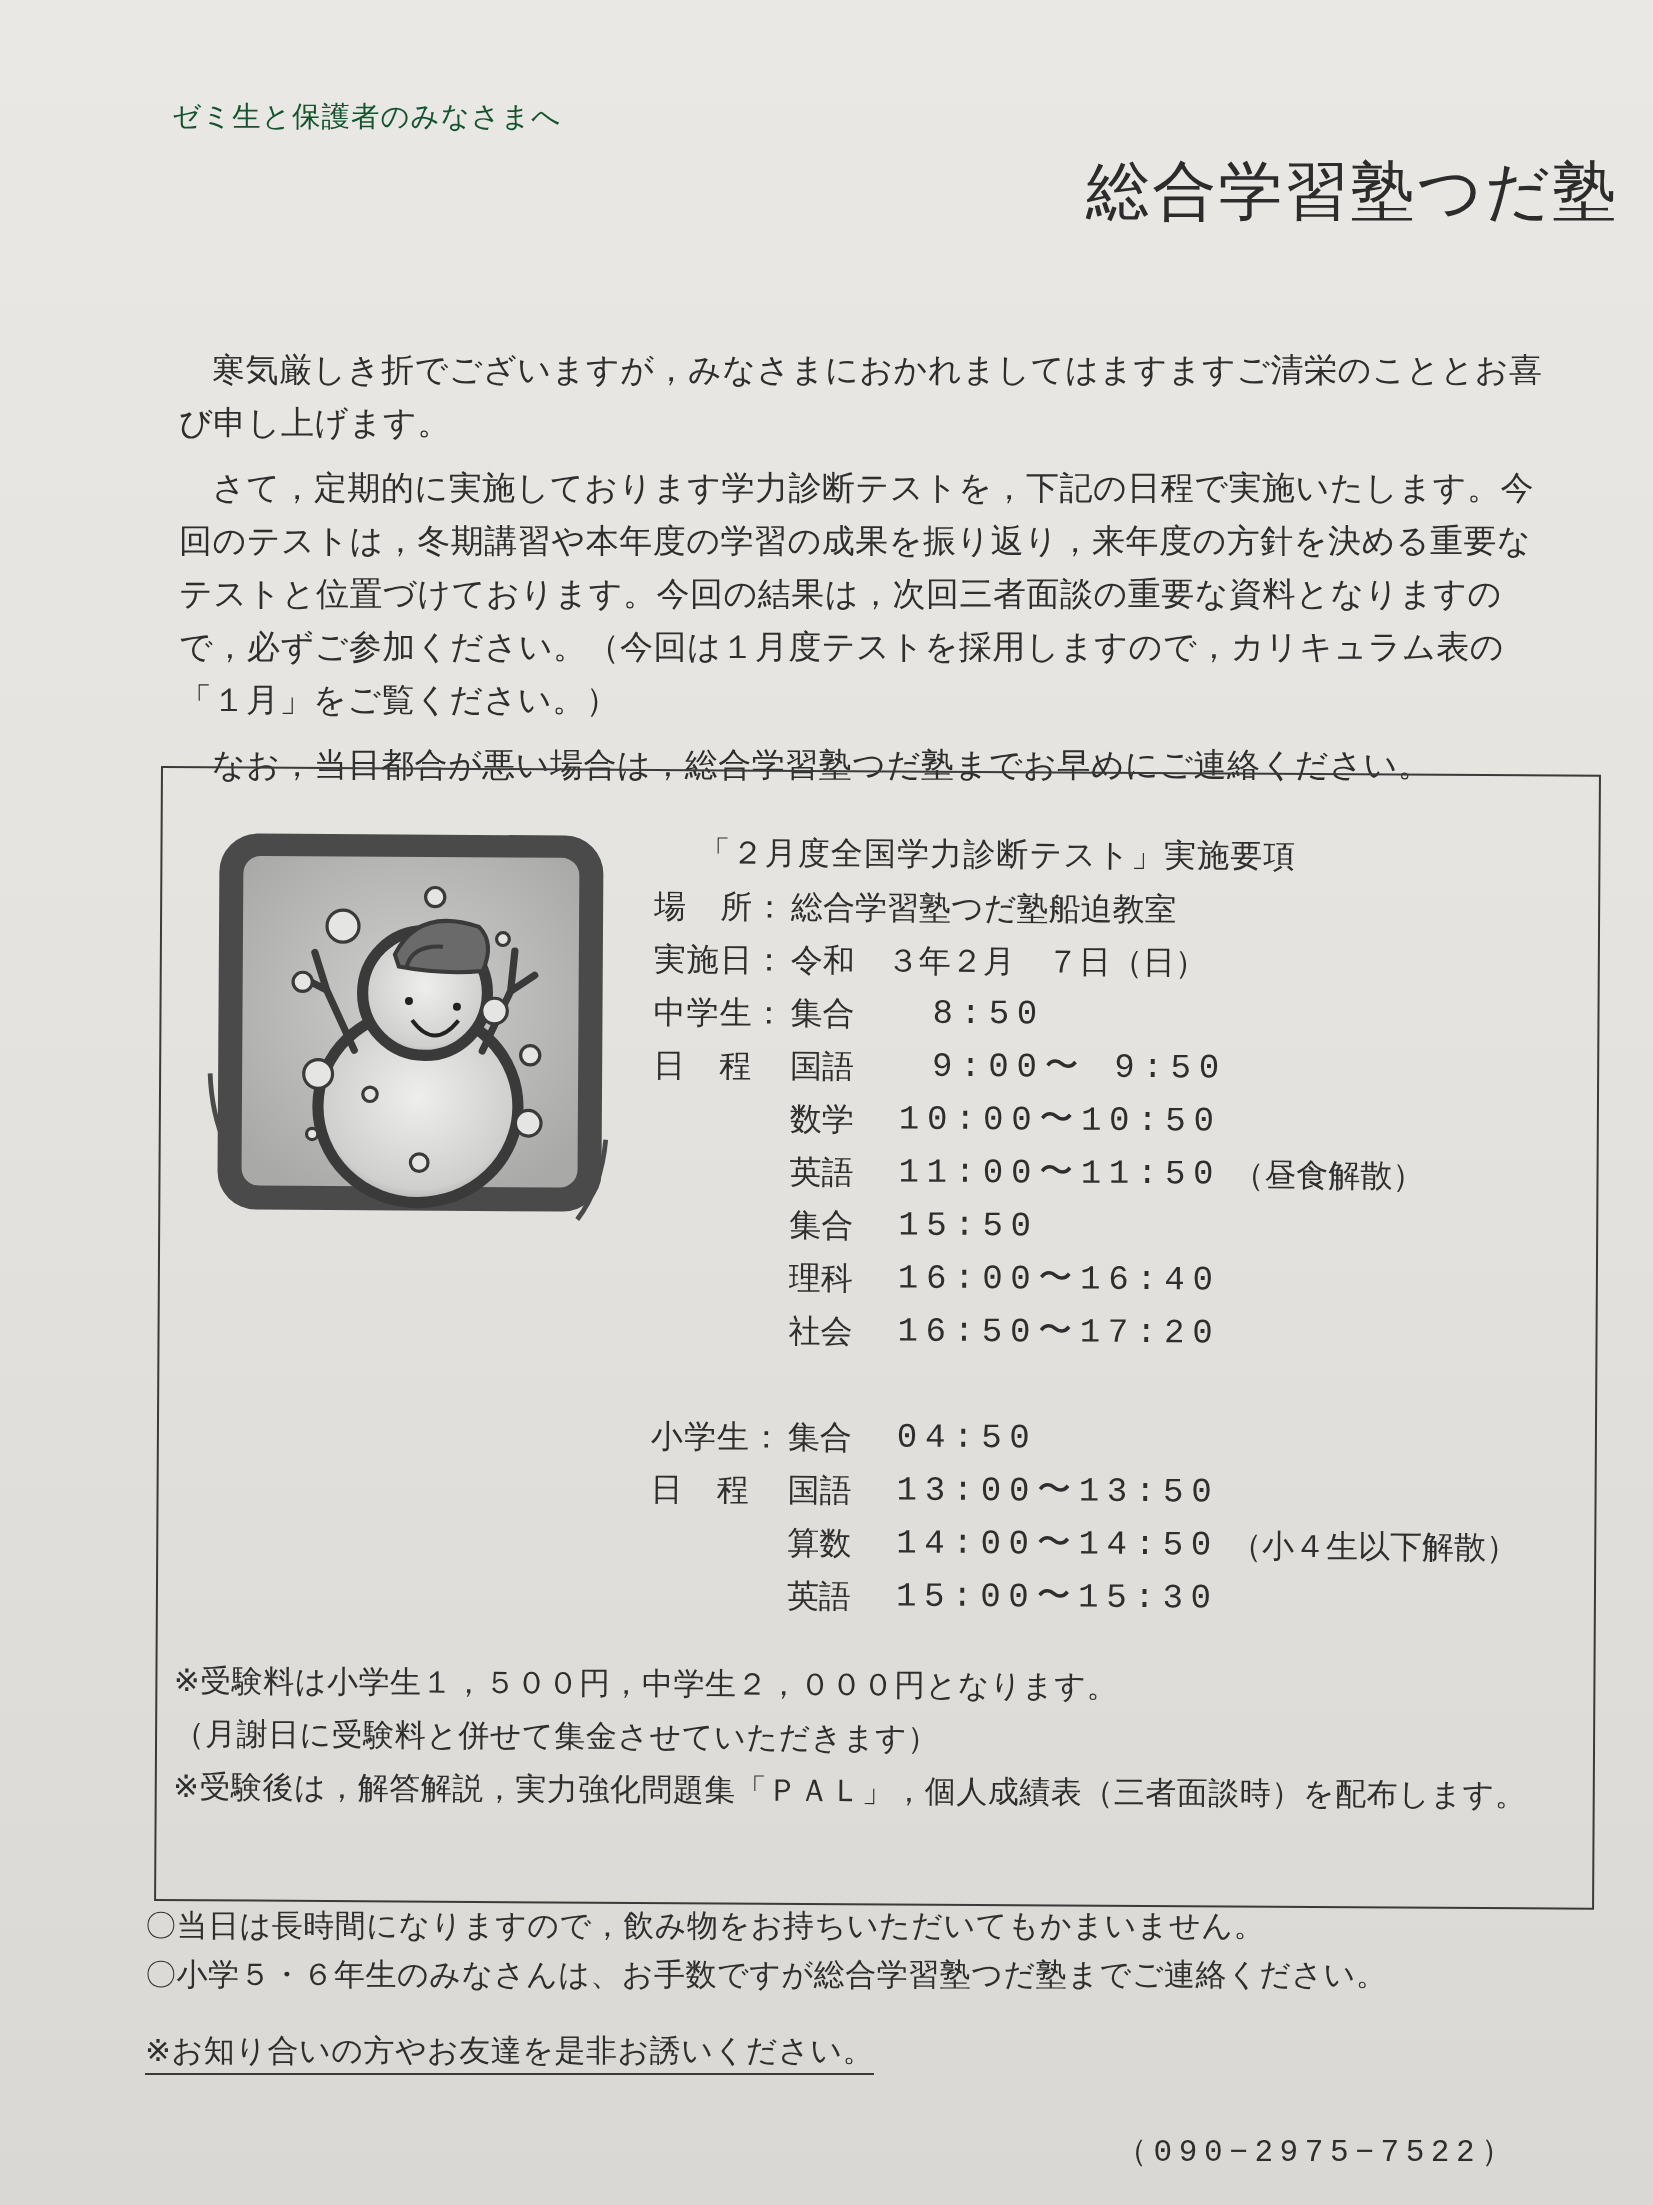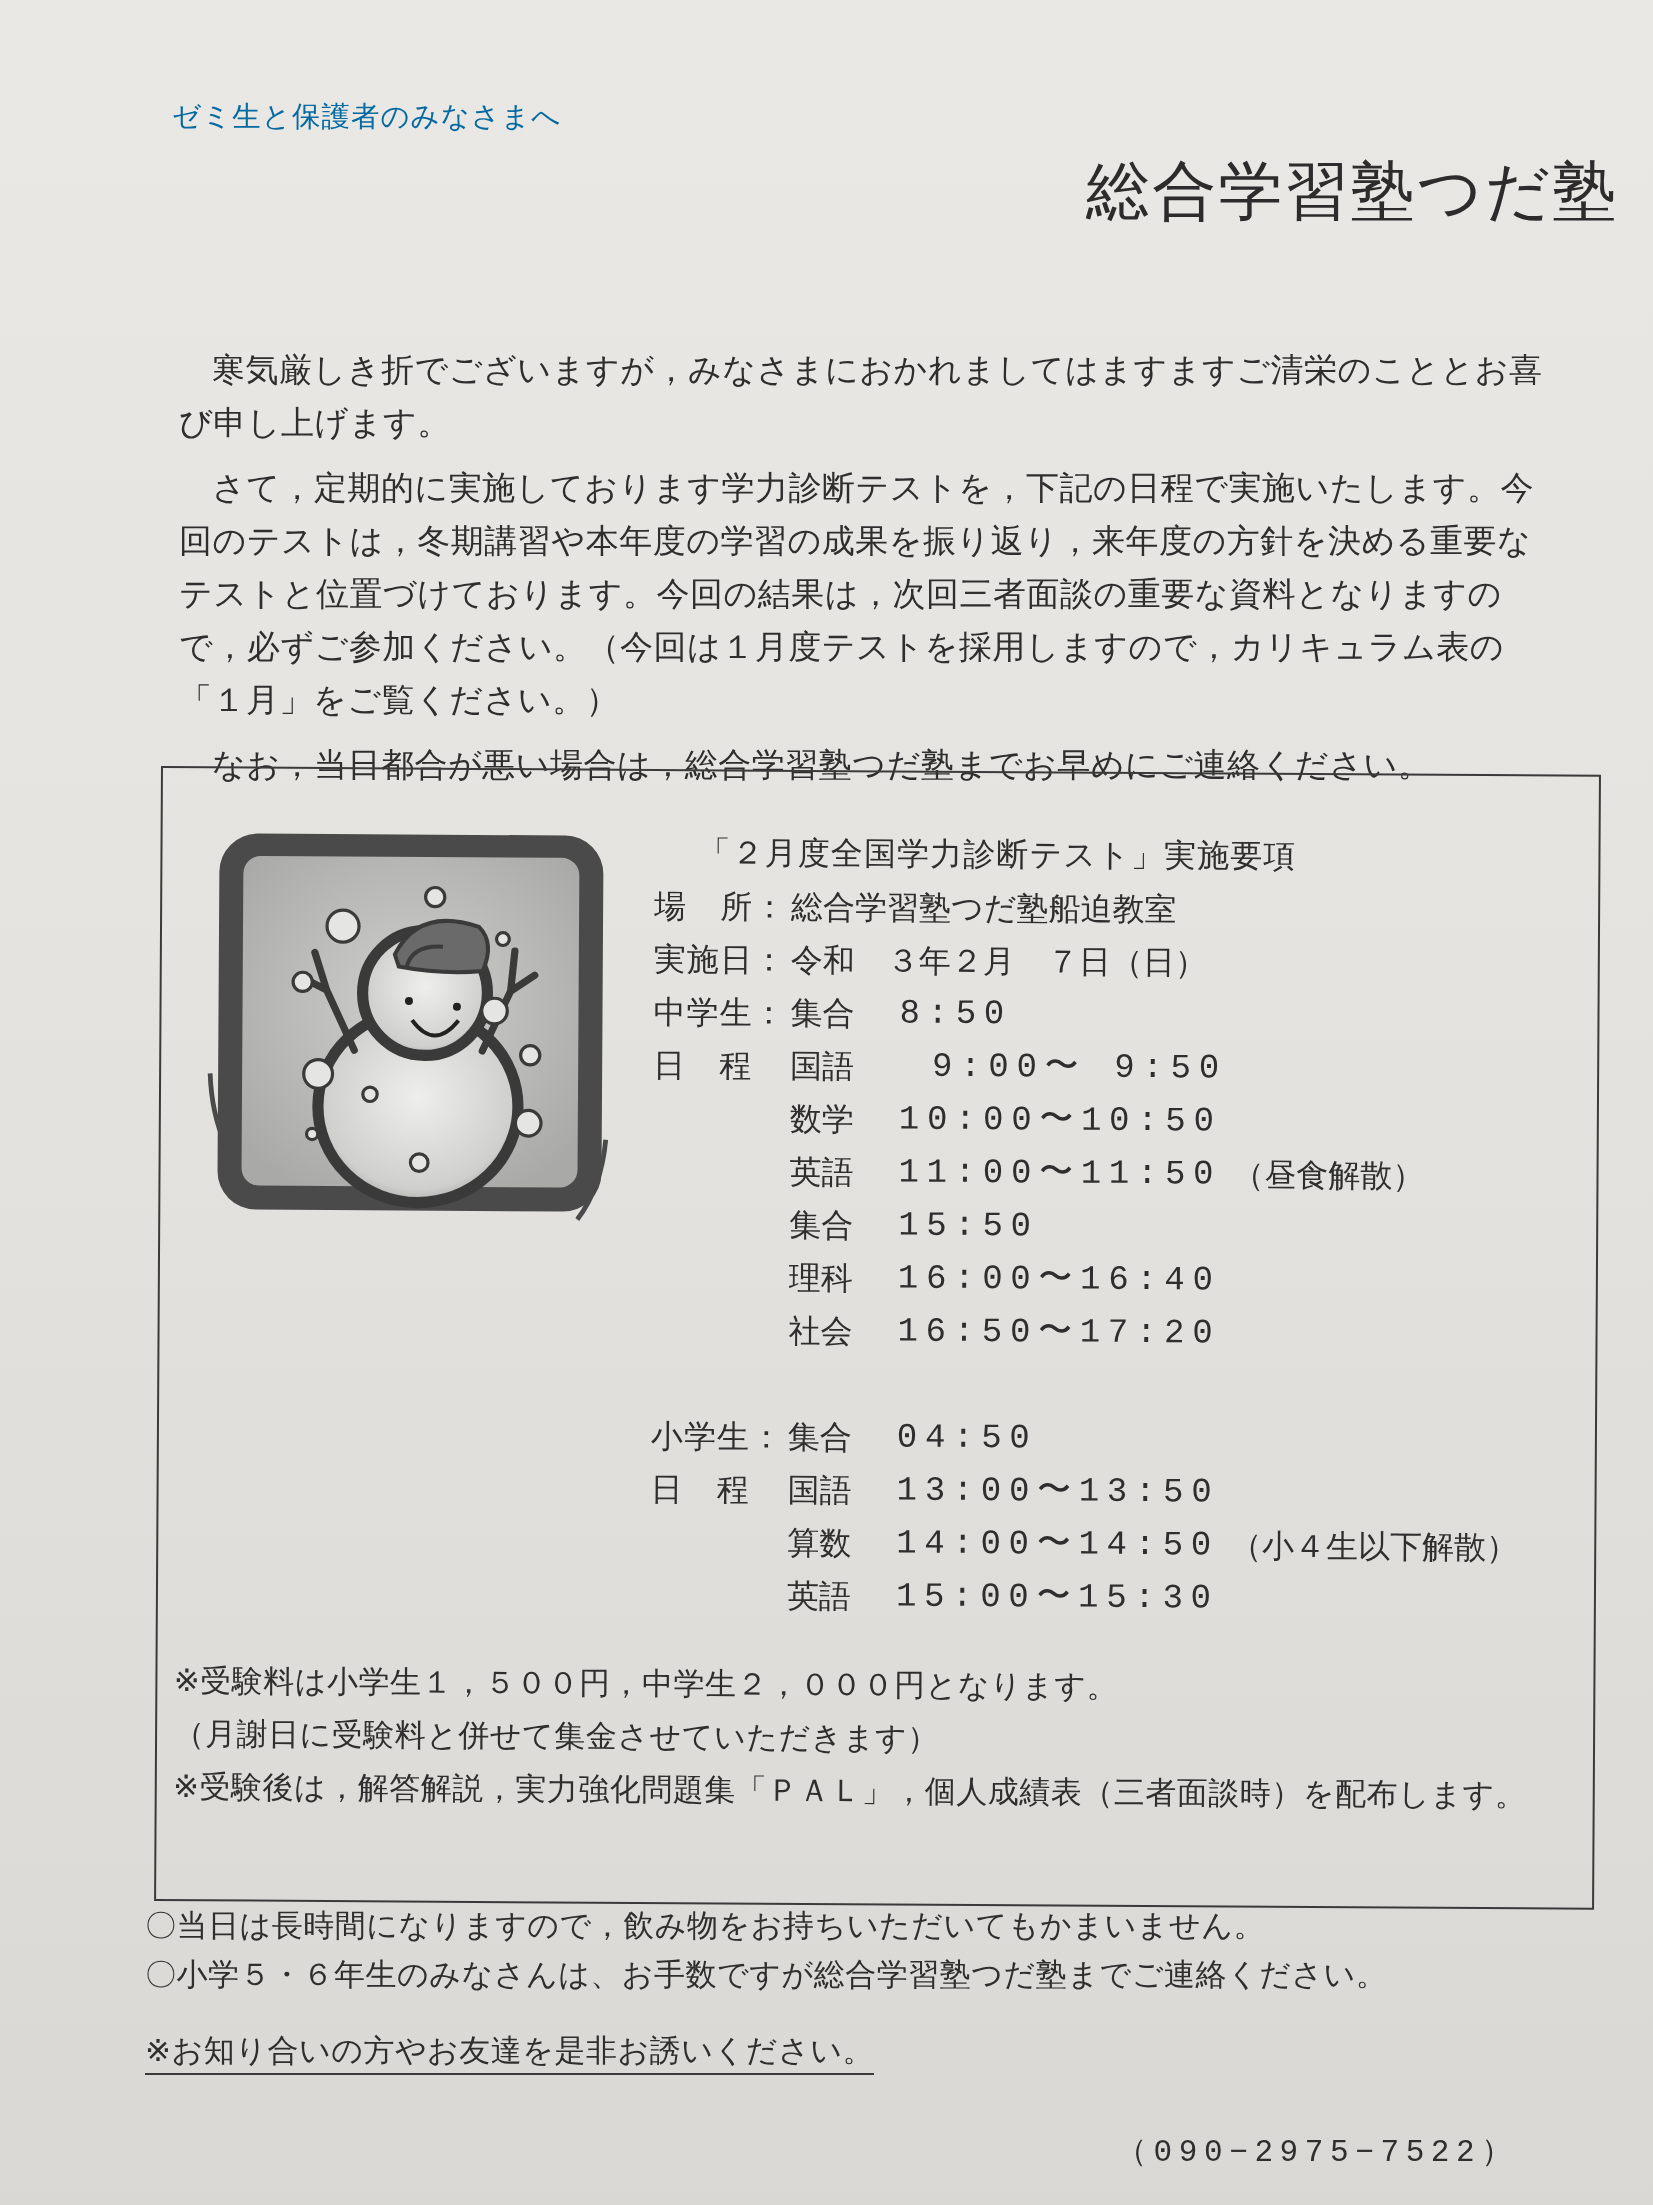--- a/index.html
+++ b/index.html
@@ -8,21 +8,21 @@
     background: linear-gradient(180deg, #e9e8e4 0%, #e4e3df 45%, #d9d8d4 100%);
     font-family: "DejaVu Sans", "Liberation Sans", sans-serif;
     color: #2e2e2e;
     position: relative;
   }
   .page {
     position: absolute; left: 0; top: 0; width: 1654px; height: 2205px;
   }
   .addressee {
     position: absolute; left: 172px; top: 98px;
-    font-size: 28.4px; letter-spacing: 1.1px; color: #0369a1;
+    font-size: 28.4px; letter-spacing: 1.1px; color: #14532d;
   }
   .org {
     position: absolute; left: 1086px; top: 148px;
     font-size: 64px; letter-spacing: 2.2px; color: #2c2c2c;
   }
   .title {
     position: absolute; left: 517px; top: 257px;
     font-size: 48px; letter-spacing: 2.2px; color: #2c2c2c;
   }
   .body-text {
@@ -133,21 +133,21 @@
         <span>総合学習塾つだ塾船迫教室</span>
       </div>
       <div class="row">
         <span class="lbl">実施日：</span>
         <span>令和　３年２月　７日（日）</span>
       </div>
 
       <div class="row">
         <span class="lbl">中学生：</span>
         <span class="subj">集合</span>
-        <span class="time" style="">8:50</span>
+        <span class="time" style="margin-left:33px">8:50</span>
       </div>
       <div class="row">
         <span class="lbl">日　程</span>
         <span class="subj">国語</span>
         <span class="time" style="margin-left:33px">9:00〜 9:50</span>
       </div>
       <div class="row">
         <span class="lbl"></span>
         <span class="subj">数学</span>
         <span class="time">10:00〜10:50</span>

